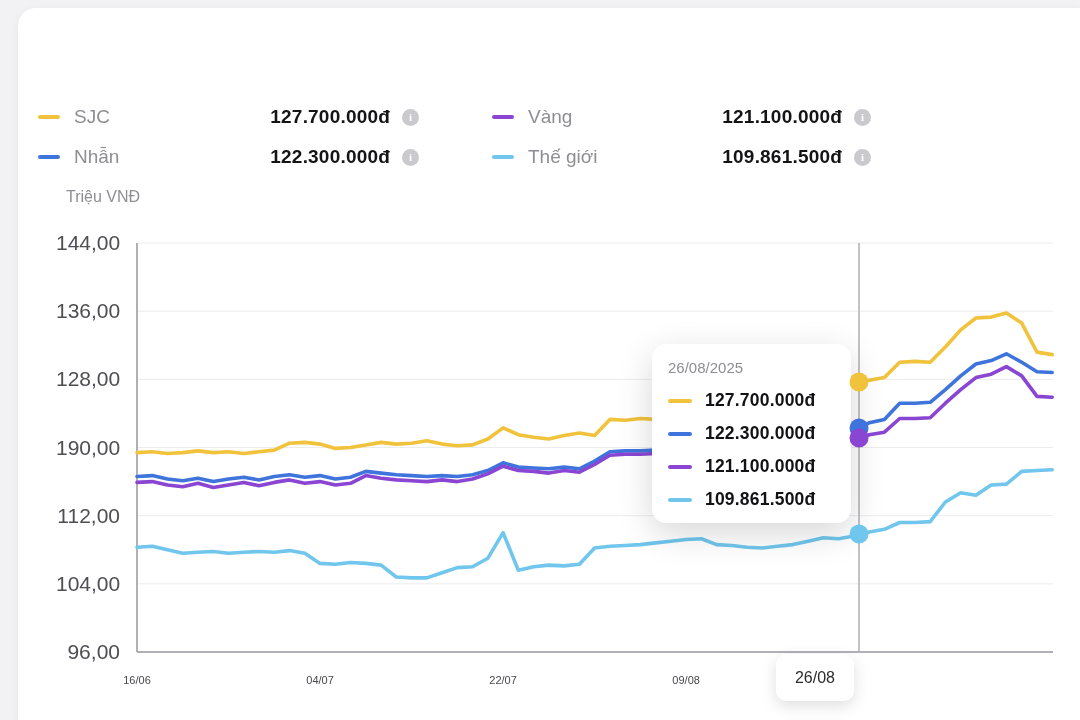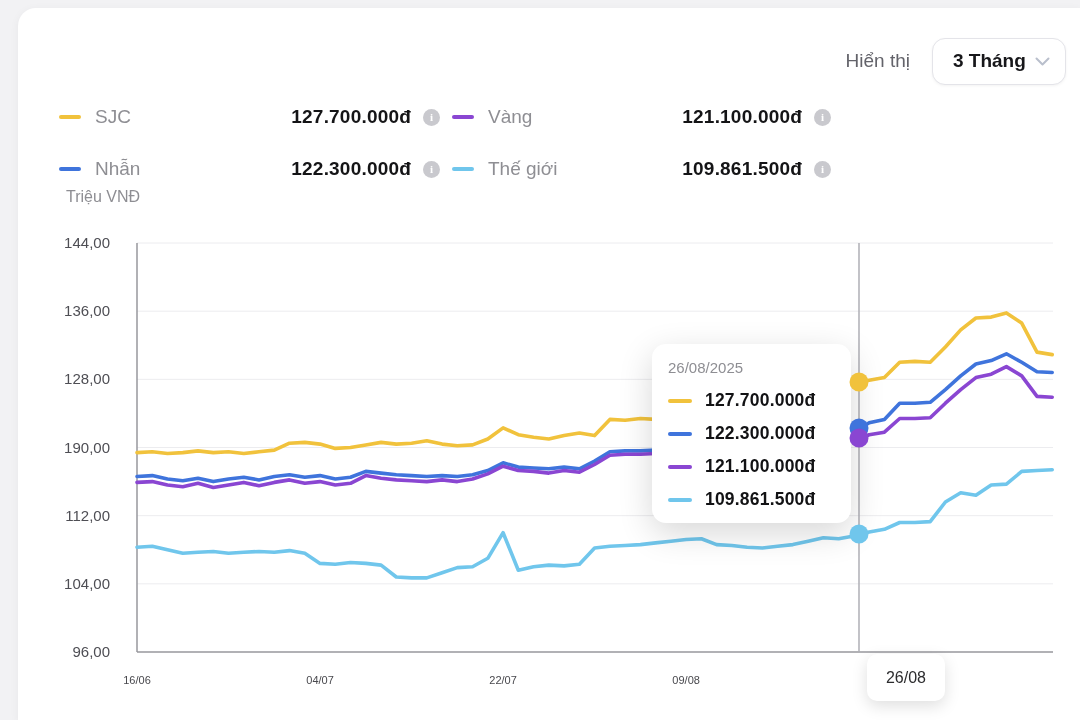--- a/index.html
+++ b/index.html
@@ -30,39 +30,39 @@
     width:134px;height:47px;background:#fff;
     border:1px solid #E4E4E9;border-radius:13px;
     box-shadow:0 1px 3px rgba(0,0,0,0.05);
     display:flex;align-items:center;justify-content:space-between;
     padding:0 15px 0 20px;box-sizing:border-box;cursor:pointer;
   }
   .range-select .value{font-size:19px;font-weight:700;color:#17171A;}
   .chevron{display:block;}
   
   .legend{
-    position:absolute;left:59px;top:97px;
-    display:grid;grid-template-columns:381px 379px;column-gap:73px;gap:12px;
+    position:absolute;left:38px;top:97px;
+    display:grid;grid-template-columns:381px 379px;column-gap:73px;
   }
   .legend-item{display:flex;align-items:center;height:40px;}
   .dash{width:22px;height:4px;border-radius:2px;flex:0 0 auto;}
   .legend-name{margin-left:14px;font-size:19px;color:#8E8E93;}
   .legend-value{margin-left:auto;font-size:19px;font-weight:700;color:#141416;letter-spacing:.2px;}
   .info-icon{
     margin-left:12px;width:17px;height:17px;border-radius:50%;
     background:#C9C9CE;color:#fff;font-size:11px;font-weight:700;
     display:flex;align-items:center;justify-content:center;
     font-family:"Liberation Serif", serif;cursor:pointer;flex:0 0 auto;
   }
   
   .unit-label{position:absolute;left:66px;top:188px;font-size:16px;color:#8E8E93;}
   #chart-svg{position:absolute;left:0;top:0;z-index:1;pointer-events:none;}
   .y-label{
-    position:absolute;left:46px;width:64px;height:22px;line-height:22px;
-    text-align:right;font-size:15px;color:#4E4E54;z-index:2;
+    position:absolute;left:56px;width:64px;height:22px;line-height:22px;
+    text-align:right;font-size:21px;color:#4E4E54;z-index:2;
   }
   .x-label{
     position:absolute;top:668px;width:80px;height:24px;line-height:24px;
     text-align:center;font-size:11px;color:#48484D;z-index:2;
   }
   .x-highlight{
     position:absolute;top:654px;width:78px;height:47px;z-index:4;
     background:#fff;border-radius:10px;
     box-shadow:0 5px 16px rgba(0,0,0,0.13);
     display:flex;align-items:center;justify-content:center;
@@ -89,31 +89,20 @@
     transform:translate(-50%,-50%);z-index:6;
   }
 </style>
 </head>
 <body>
 
 <div id="screen">
   <div class="card"></div>
 
 
-  <div class="header-right">
-    <span class="display-label">Hiển thị</span>
-    <div class="range-select">
-      <span class="value">3 Tháng</span>
-      <span>
-        <svg class="chevron" width="15" height="9" viewBox="0 0 15 9">
-          <polyline points="1.5,1.5 7.5,7.5 13.5,1.5" fill="none" stroke="#B9BFCC" stroke-width="2" stroke-linecap="round" stroke-linejoin="round"></polyline>
-        </svg>
-      </span>
-    </div>
-  </div>
 
   <div class="legend">
     <div class="legend-item">
       <span class="dash" style="background: rgb(241, 194, 60);"></span>
       <span class="legend-name">SJC</span>
       <span class="legend-value">127.700.000đ</span>
       <span class="info-icon">i</span>
     </div>
     <div class="legend-item">
       <span class="dash" style="background: rgb(138, 70, 210);"></span>
@@ -157,21 +146,21 @@
       <div class="y-label" style="top: 300.167px;">136,00</div>
       <div class="y-label" style="top: 368.333px;">128,00</div>
       <div class="y-label" style="top: 436.5px;">190,00</div>
       <div class="y-label" style="top: 504.667px;">112,00</div>
       <div class="y-label" style="top: 572.833px;">104,00</div>
       <div class="y-label" style="top: 641px;">96,00</div>
       <div class="x-label" style="left: 97px;">16/06</div>
       <div class="x-label" style="left: 280.042px;">04/07</div>
       <div class="x-label" style="left: 463.084px;">22/07</div>
       <div class="x-label" style="left: 646.126px;">09/08</div>
-      <div class="x-highlight" style="left: 867px;">26/08</div>
+      <div class="x-highlight" style="left: 776px;">26/08</div>
     </div>
   <div class="chart-plot-area"></div>
 
   <div class="tooltip">
     <div class="tooltip-date">26/08/2025</div>
     <div class="tooltip-row">
       <span class="dash" style="background: rgb(241, 194, 60);"></span>
       <span class="tooltip-value">127.700.000đ</span>
     </div>
     <div class="tooltip-row">

